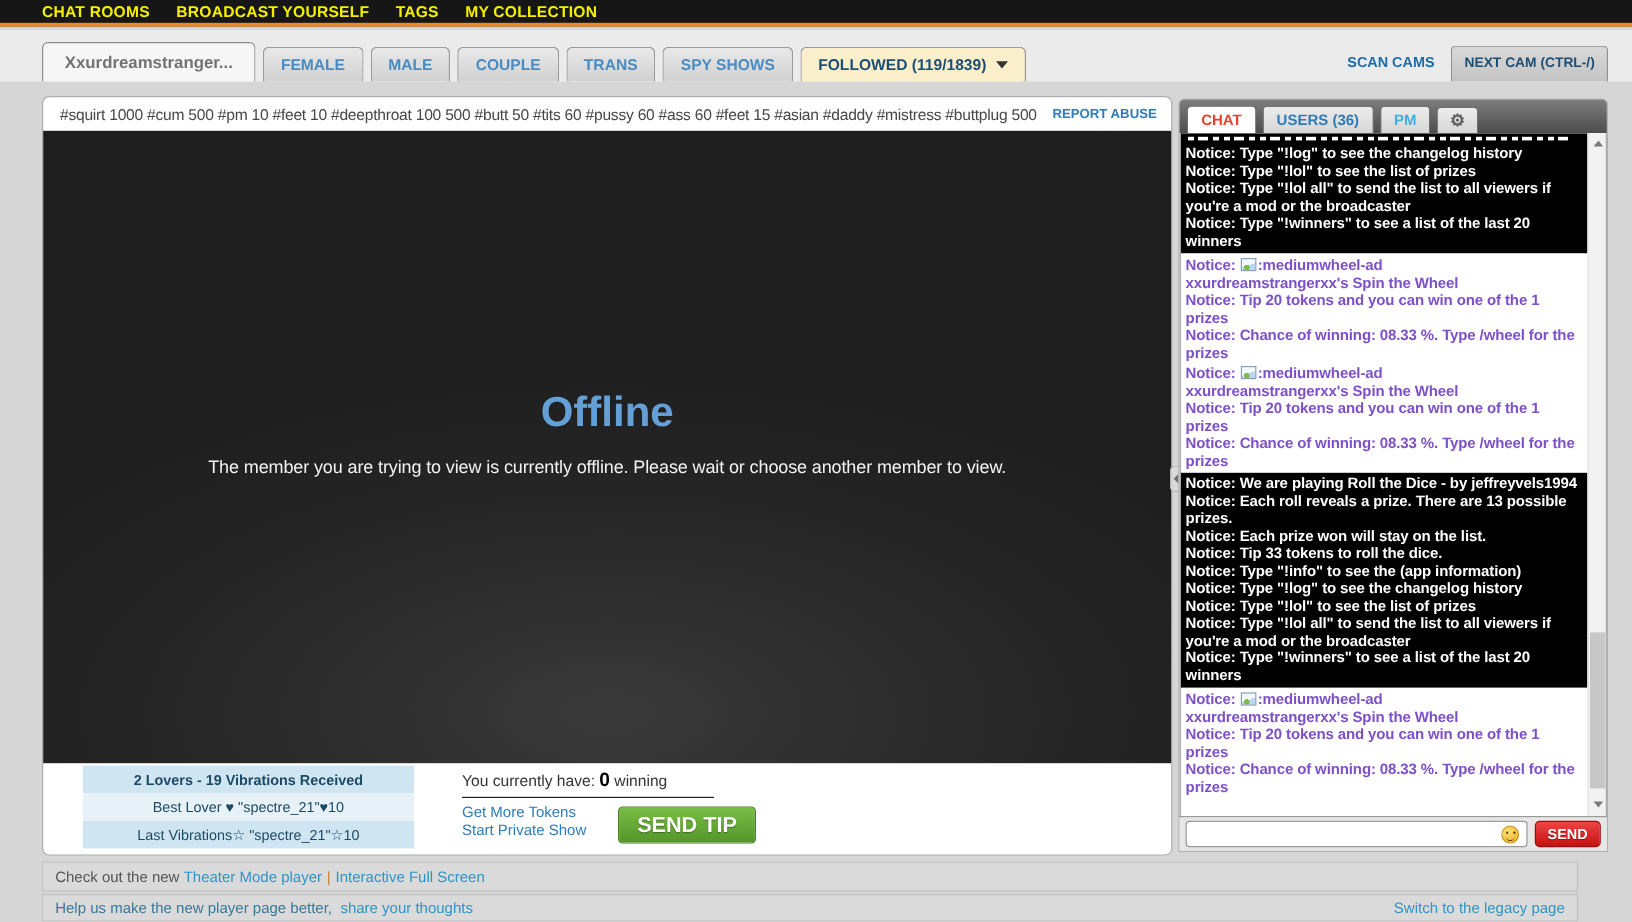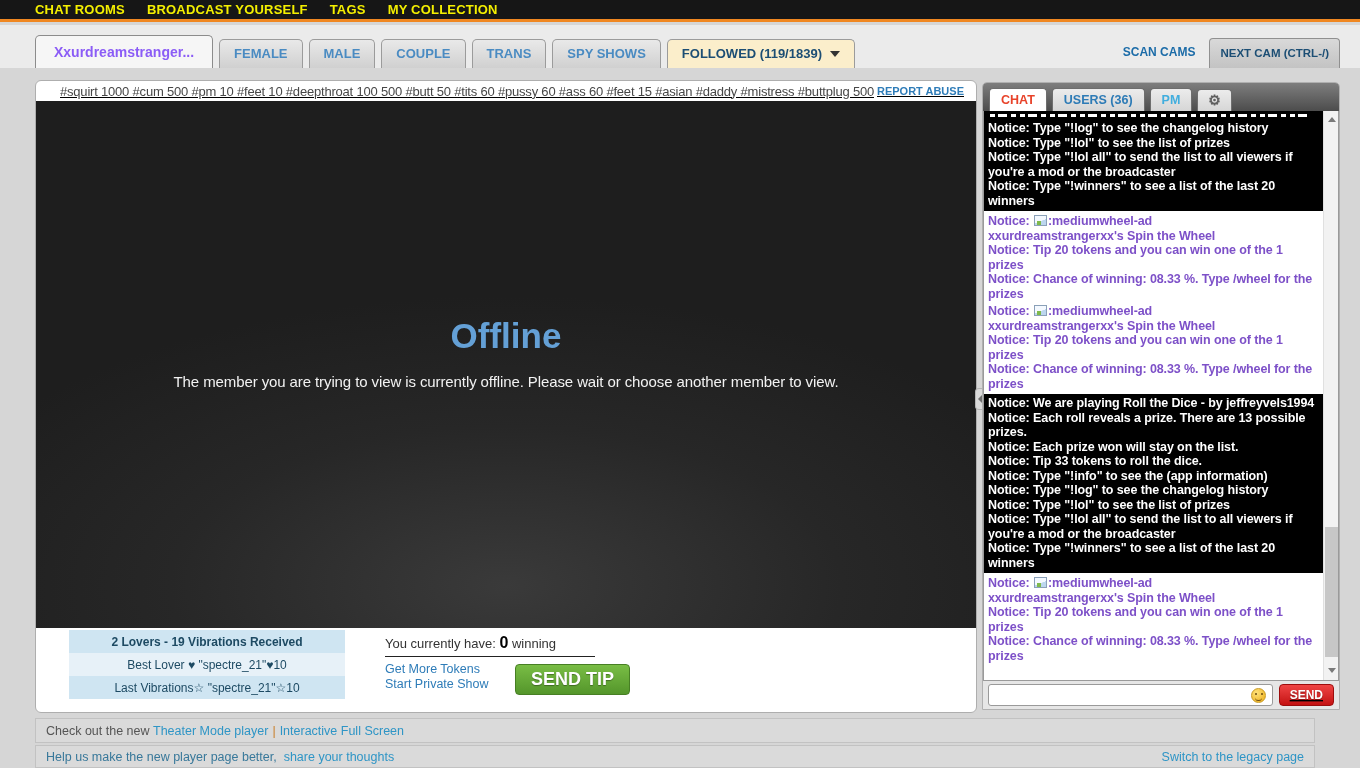--- a/index.html
+++ b/index.html
@@ -26,21 +26,21 @@
     display:flex; align-items:flex-end; padding-left:35px;
   }
   .tab {
     border:1px solid #9b9b9b; border-bottom:none;
     border-radius:5px 5px 0 0;
     background:linear-gradient(#e9e9e9,#d0d0d0);
     color:#4a8bc2; font-size:13px; font-weight:700;
     padding:6px 14px 7px; margin-right:6px; cursor:pointer; white-space:nowrap;
   }
   .tab.active {
-    background:#f6f6f6; color:#8b5cf6; font-size:14px;
+    background:#f6f6f6; color:#737373; font-size:14px;
     padding:8px 18px 8px; border-color:#8c8c8c;
   }
   .tab.followed {
     background:#fbeecb; color:#1c4e74; display:flex; align-items:center; gap:8px;
   }
   .caret-down {
     width:0; height:0; border-left:5px solid transparent; border-right:5px solid transparent;
     border-top:6px solid #333;
   }
   .tabbar-right {
@@ -51,23 +51,22 @@
     border:1px solid #909090; border-bottom:none; border-radius:4px 4px 0 0;
     background:linear-gradient(#d9d9d9,#c3c3c3);
     color:#1c4e74; font-size:11.5px; font-weight:700; padding:8px 10px 9px; cursor:pointer;
   }
   
   .main {
     position:absolute; left:35px; top:80px; width:942px; height:633px;
     background:#ffffff; border:1px solid #aeaeae; border-radius:6px;
   }
   .tagsrow {
-    height:20px; display:flex; align-items:center; justify-content:space-between;
-    padding:0 12px 0 24px;
-    text-decoration:underline;
+    height:28px; display:flex; align-items:center; justify-content:space-between;
+    padding:0 12px 0 14px;
   }
   .tags { color:#474747; font-size:13px; letter-spacing:-0.2px; cursor:pointer; }
   .report-abuse { color:#2e7cb8; font-size:11px; font-weight:700; cursor:pointer; white-space:nowrap; }
   .video {
     position:relative; margin:0 0; height:527px;
     background:radial-gradient(ellipse 65% 55% at 50% 92%, #3a3a3a 0%, #272727 55%, #1e1e1e 100%);
     overflow:hidden;
   }
   .offline-title {
     position:absolute; top:215px; width:100%; text-align:center;
@@ -170,21 +169,20 @@
     border-left:4px solid transparent; border-right:4px solid transparent;
     border-top:5px solid #7a7a7a;
   }
   .sb-thumb {
     position:absolute; left:1px; width:13px; top:416px; height:130px;
     background:#c7c7c7; cursor:grab;
   }
   .chat-inputrow {
     height:28px; display:flex; align-items:center; padding:3px 5px; gap:6px;
     background:#e6e6e6;
-    text-decoration:underline;
   }
   .chat-input {
     flex:1; height:22px; background:#fff; border:1px solid #9a9a9a; border-radius:3px;
     position:relative; display:flex; align-items:center; padding:0 6px;
   }
   .chat-input input {
     flex:1; border:none; outline:none; font-size:12px; background:transparent;
     font-family:"Liberation Sans", sans-serif;
   }
   .emoji {

